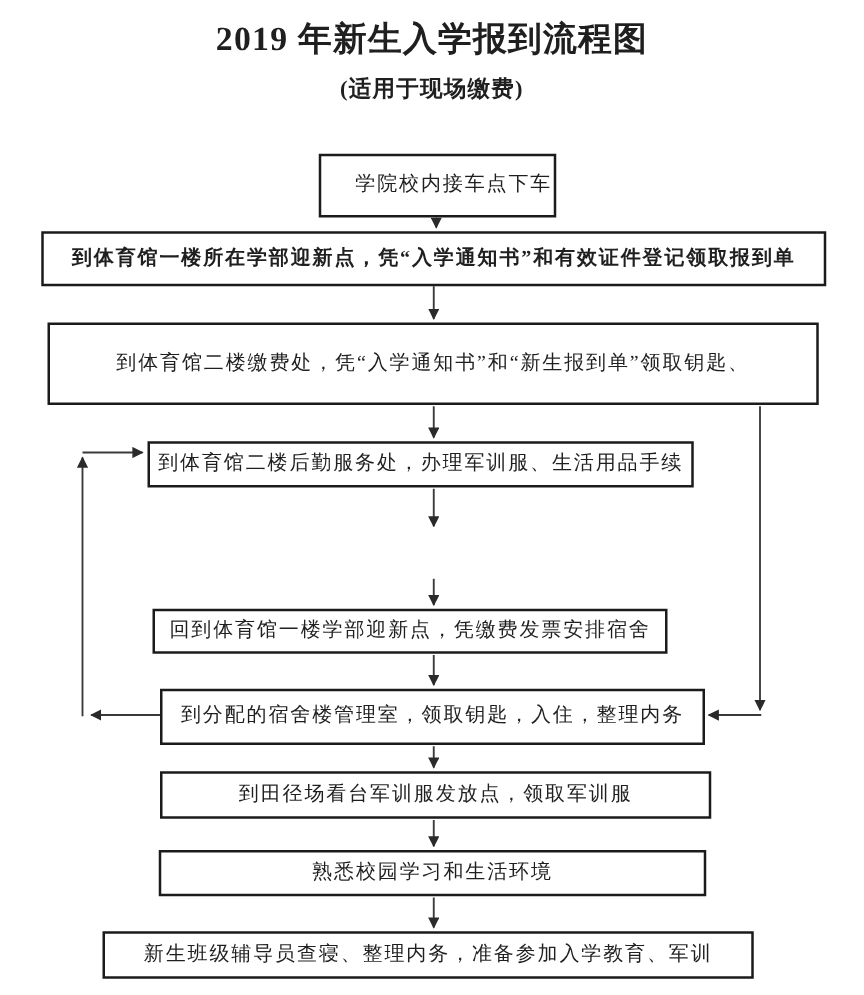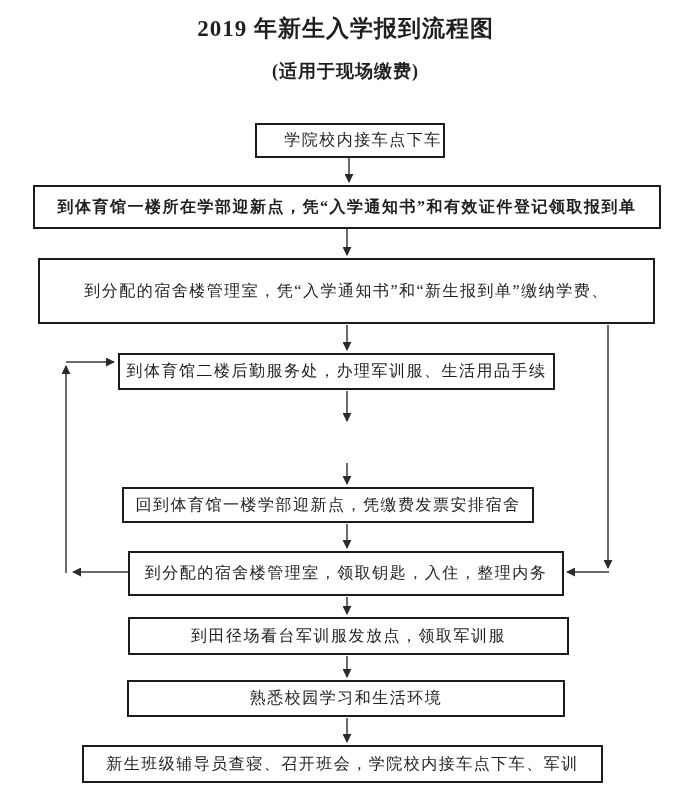--- a/index.html
+++ b/index.html
@@ -2,35 +2,35 @@
 <html><head>
 <meta charset="utf-8">
 <style>
   html,body{margin:0;padding:0;background:#ffffff;}
   .canvas{
     position:relative;width:691px;height:796px;margin:0 auto;background:#ffffff;
     font-family:"Liberation Serif","DejaVu Serif",serif;color:#1f1f1f;overflow:hidden;
   }
   .doc-title{
     position:absolute;top:13px;left:0;width:100%;text-align:center;
-    font-size:23px;font-weight:bold;letter-spacing:1px;
+    font-size:27px;font-weight:bold;letter-spacing:1px;
   }
   .doc-subtitle{
     position:absolute;top:59px;left:0;width:100%;text-align:center;
     font-size:18px;font-weight:bold;letter-spacing:1px;
   }
   .box{
     position:absolute;border:2px solid #1b1b1b;background:#ffffff;box-sizing:border-box;
     display:flex;flex-direction:column;align-items:center;justify-content:center;
     text-align:center;font-size:16px;letter-spacing:1.5px;line-height:1.55;
   }
   .box span{display:block;}
   svg.connectors{position:absolute;left:0;top:0;pointer-events:none;}
   
-  .b1 {left:255px;top:123px;width:190px;height:35px;padding-left:26px;}
+  .b1 {left:255px;top:123px;width:190px;height:51px;padding-left:26px;}
   .b2 {left:33px; top:185px;width:628px;height:44px;font-weight:bold;}
   .b3 {left:38px; top:258px;width:617px;height:66px;}
   .b4 {left:118px;top:353px;width:437px;height:37px;}
   .b5 {left:122px;top:424px;width:436px;height:38px;}
   .b6 {left:122px;top:487px;width:412px;height:36px;}
   .b7 {left:128px;top:551px;width:436px;height:45px;}
   .b8 {left:128px;top:617px;width:441px;height:38px;}
   .b9 {left:127px;top:680px;width:438px;height:37px;}
   .b10{left:82px; top:745px;width:521px;height:38px;}
 </style>
@@ -68,34 +68,34 @@
     </g>
   </svg>
 
   <div class="box b1">
       <span>学院校内接车点下车</span>
     </div>
   <div class="box b2">
       <span>到体育馆一楼所在学部迎新点，凭“入学通知书”和有效证件登记领取报到单</span>
     </div>
   <div class="box b3">
-    <span>到分配的宿舍楼管理室，凭“入学通知书”和“新生报到单”缴纳学费、</span>
+    <span>到体育馆二楼缴费处，凭“入学通知书”和“新生报到单”领取钥匙、</span>
   </div>
   <div class="box b4">
       <span>到体育馆二楼后勤服务处，办理军训服、生活用品手续</span>
     </div>
   <div class="box b6">
       <span>回到体育馆一楼学部迎新点，凭缴费发票安排宿舍</span>
     </div>
   <div class="box b7">
       <span>到分配的宿舍楼管理室，领取钥匙，入住，整理内务</span>
     </div>
   <div class="box b8">
       <span>到田径场看台军训服发放点，领取军训服</span>
     </div>
   <div class="box b9">
       <span>熟悉校园学习和生活环境</span>
     </div>
   <div class="box b10">
-      <span>新生班级辅导员查寝、召开班会，学院校内接车点下车、军训</span>
+      <span>新生班级辅导员查寝、整理内务，准备参加入学教育、军训</span>
     </div>
 
 </div>
 
 </body></html>

